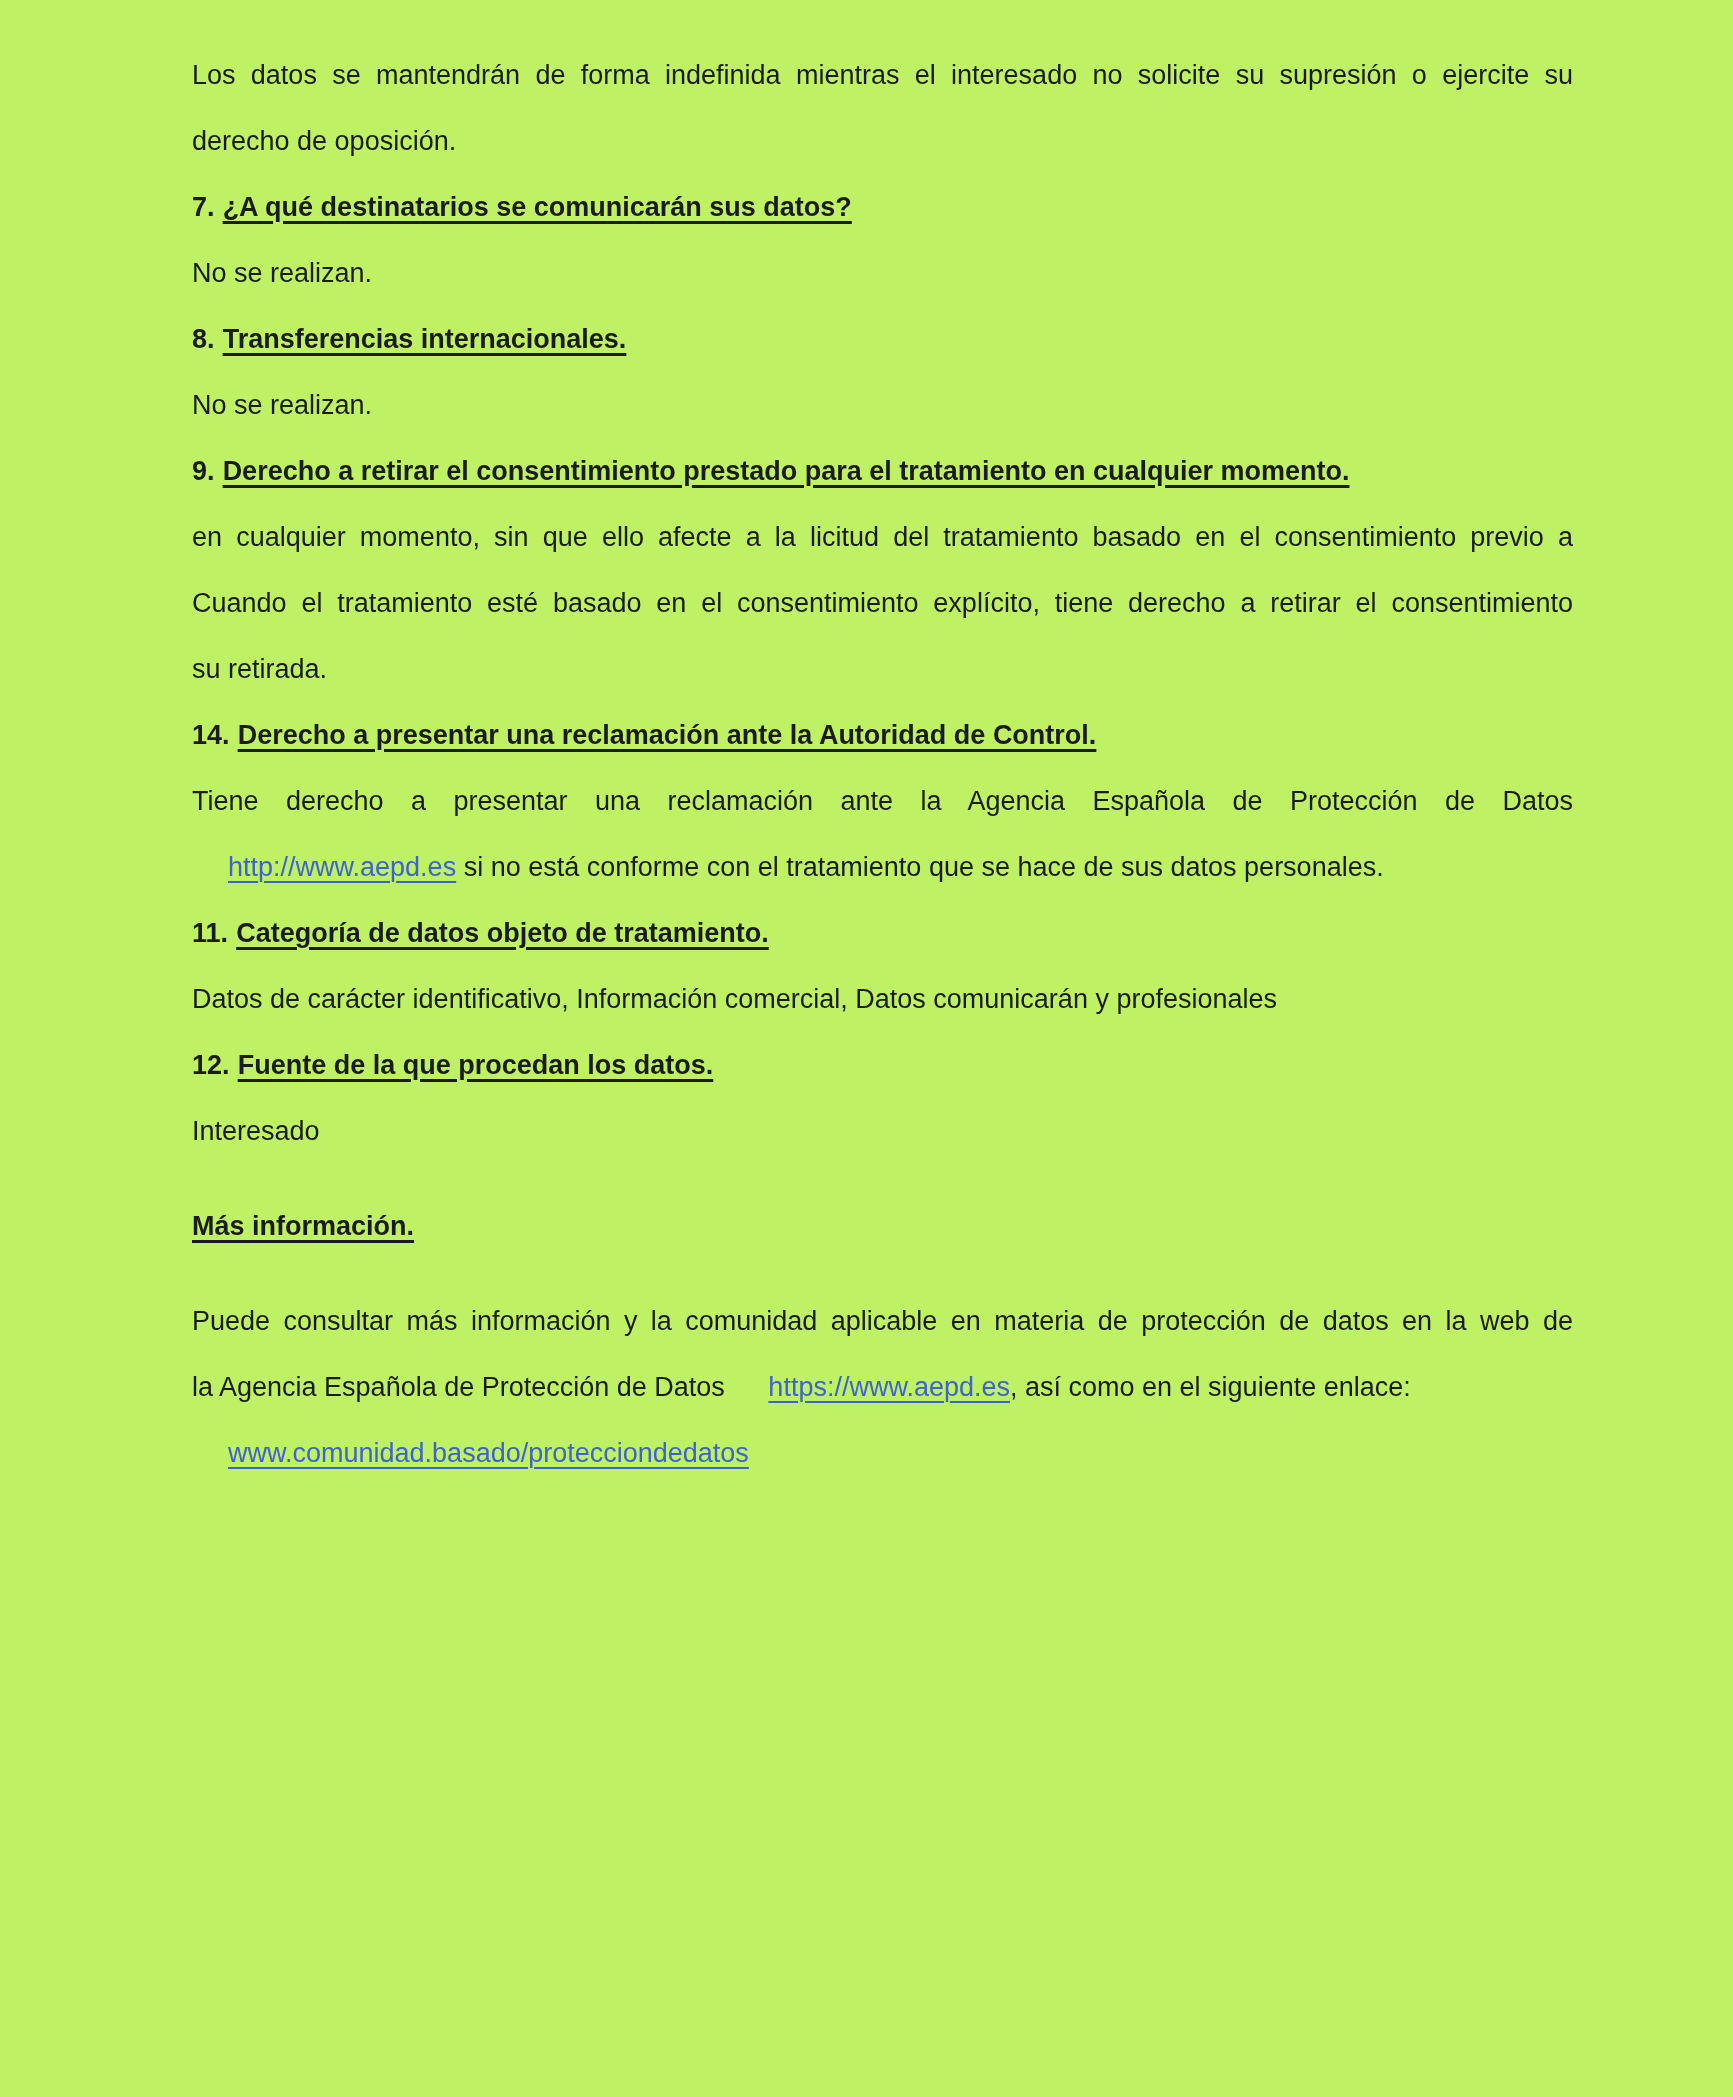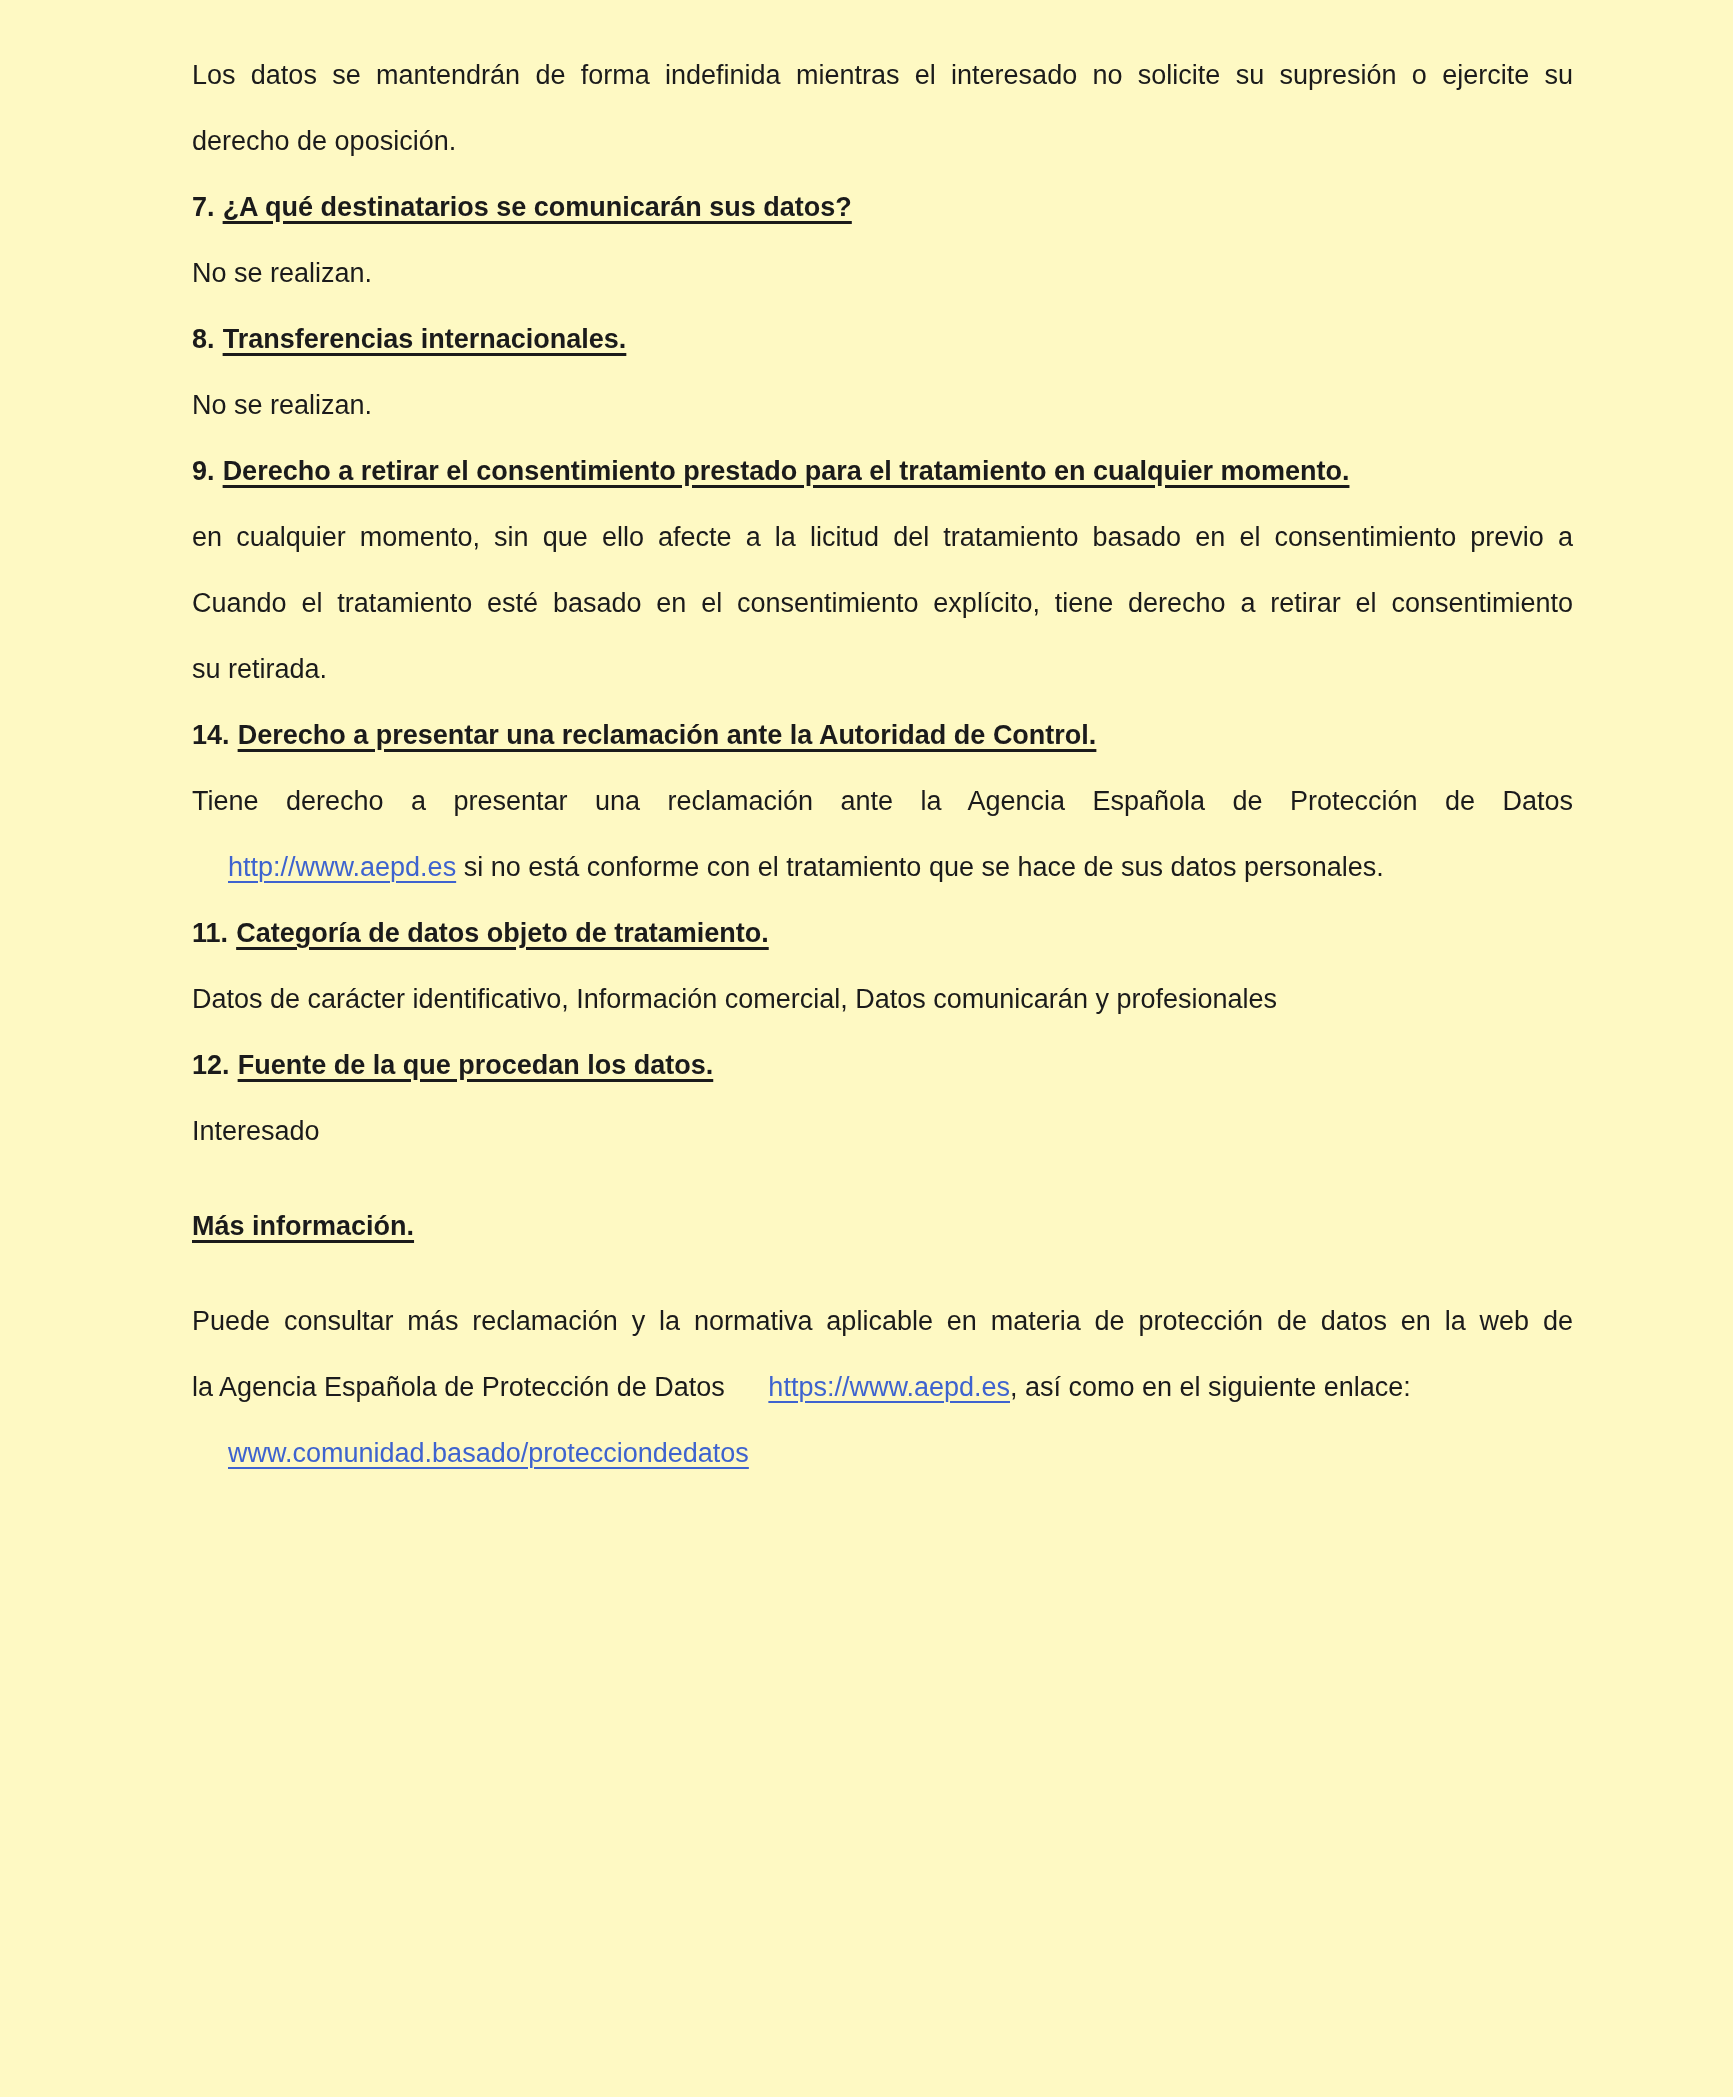--- a/index.html
+++ b/index.html
@@ -1,20 +1,20 @@
 <!DOCTYPE html>
 <html lang="es" style="font-size:12px"><head>
 <meta charset="utf-8">
 <style>
   html, body { margin: 0; padding: 0; background: #ffffff; }
   .page {
     position: relative;
     width: 1734px;
     height: 2097px;
-    background: #fef9c3;
+    background: #bef264;
     font-family: "Liberation Sans", "DejaVu Sans", sans-serif;
     color: #1b1b1b;
     overflow: hidden;
   }
   .content {
     padding: 42px 161px 0 192px;
   }
   .line {
     height: 66px;
     line-height: 66px;
@@ -108,21 +108,21 @@
       <span class="hnum">12.</span><span class="htitle">Fuente de la que procedan los datos.</span>
     </div>
     <div class="line">
       <span>Interesado</span>
     </div>
 
     <div class="line heading gap">
       <span class="htitle">Más información.</span>
     </div>
     <div class="line justify gap">
-      <span>Puede consultar más reclamación y la normativa aplicable en materia de protección de datos en la web de</span>
+      <span>Puede consultar más información y la comunidad aplicable en materia de protección de datos en la web de</span>
     </div>
     <div class="line wrapok">
       <span>la Agencia Española de Protección de Datos </span><a class="doclink">https://www.aepd.es</a><span>, así como en el siguiente enlace:</span>
     </div>
     <div class="line">
       <a class="doclink">www.comunidad.basado/protecciondedatos</a>
     </div>
 
   </div>
 </div>

